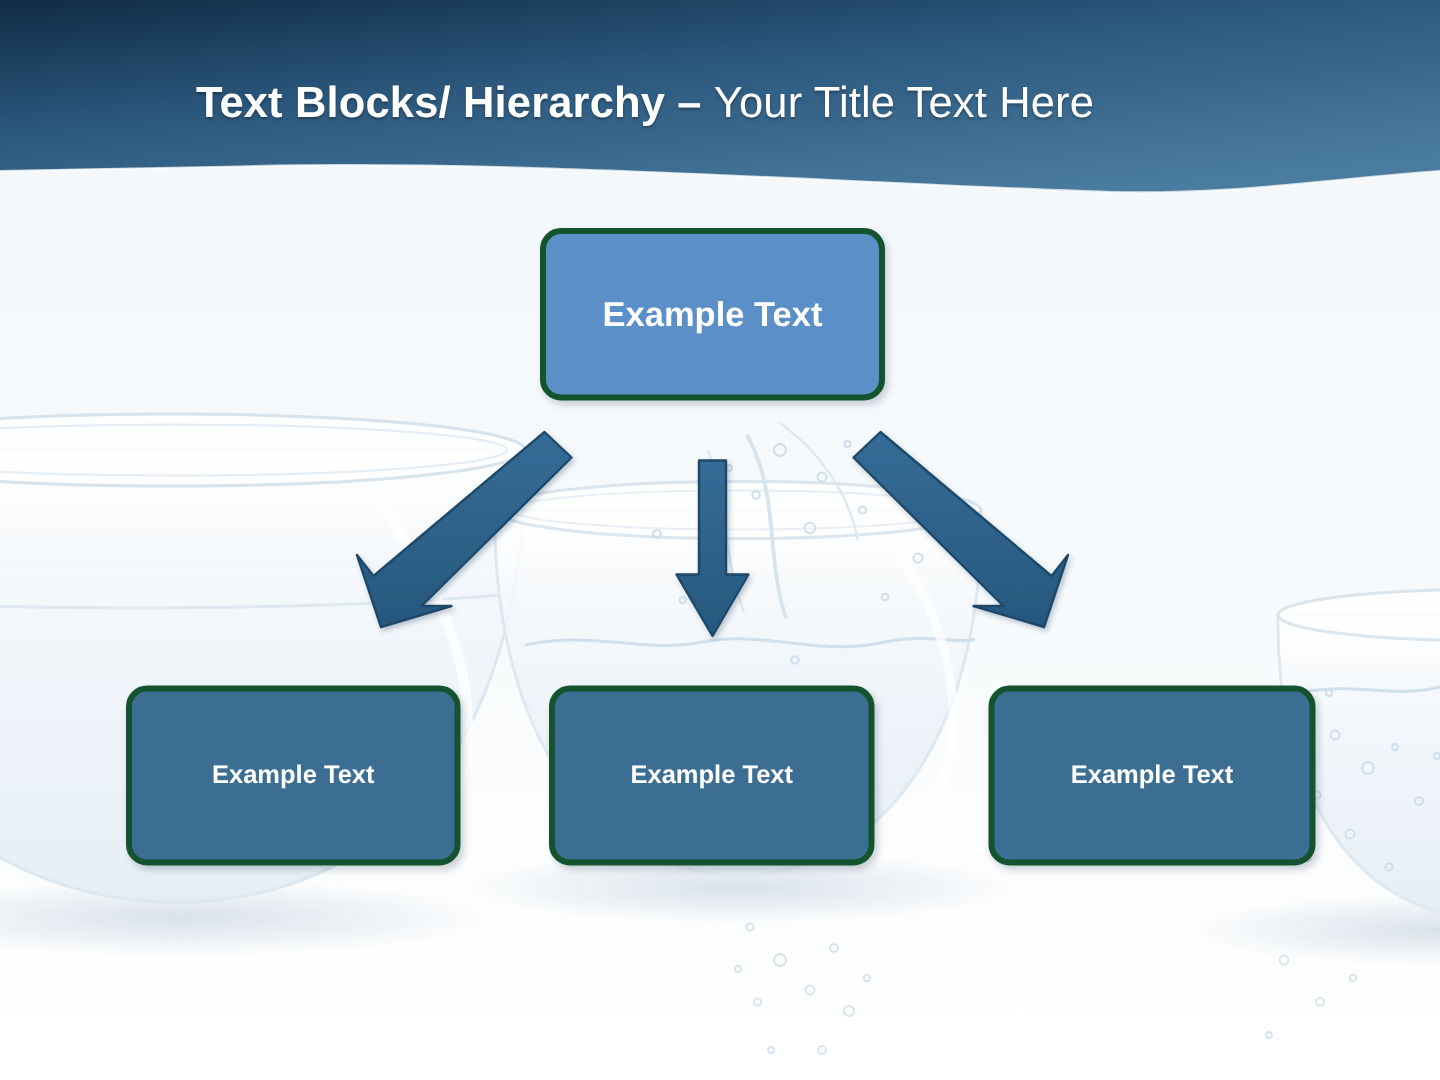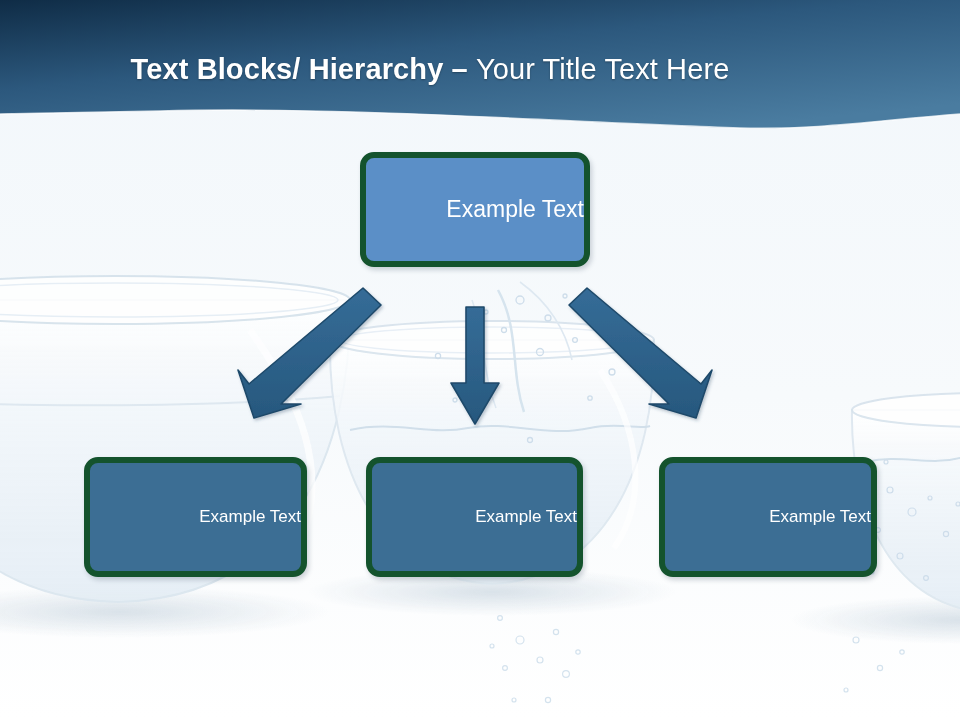--- a/index.html
+++ b/index.html
@@ -51,27 +51,28 @@
   }
   #slide-title .t-bold { font-weight: bold; }
   #slide-title .t-dash  { font-weight: bold; }
   #slide-title .t-reg   { font-weight: normal; }
 
   
   .node {
     position: absolute;
     box-sizing: border-box;
     border-radius: 14px;
-    border: 6px solid #14532d;
+    border: 4px solid #14532d;
     display: flex;
     align-items: center;
-    justify-content: flex-end;
+    justify-content: center;
     color: #ffffff;
     text-align: center;
     box-shadow: 2px 3px 5px rgba(40,60,80,0.22);
+    font-weight: bold;
   }
   .node-top {
     background: #5b8fc7;
     left: 360px;
     top: 152px;
     width: 230px;
     height: 115px;
     font-size: 23px;
   }
   .node-leaf {

